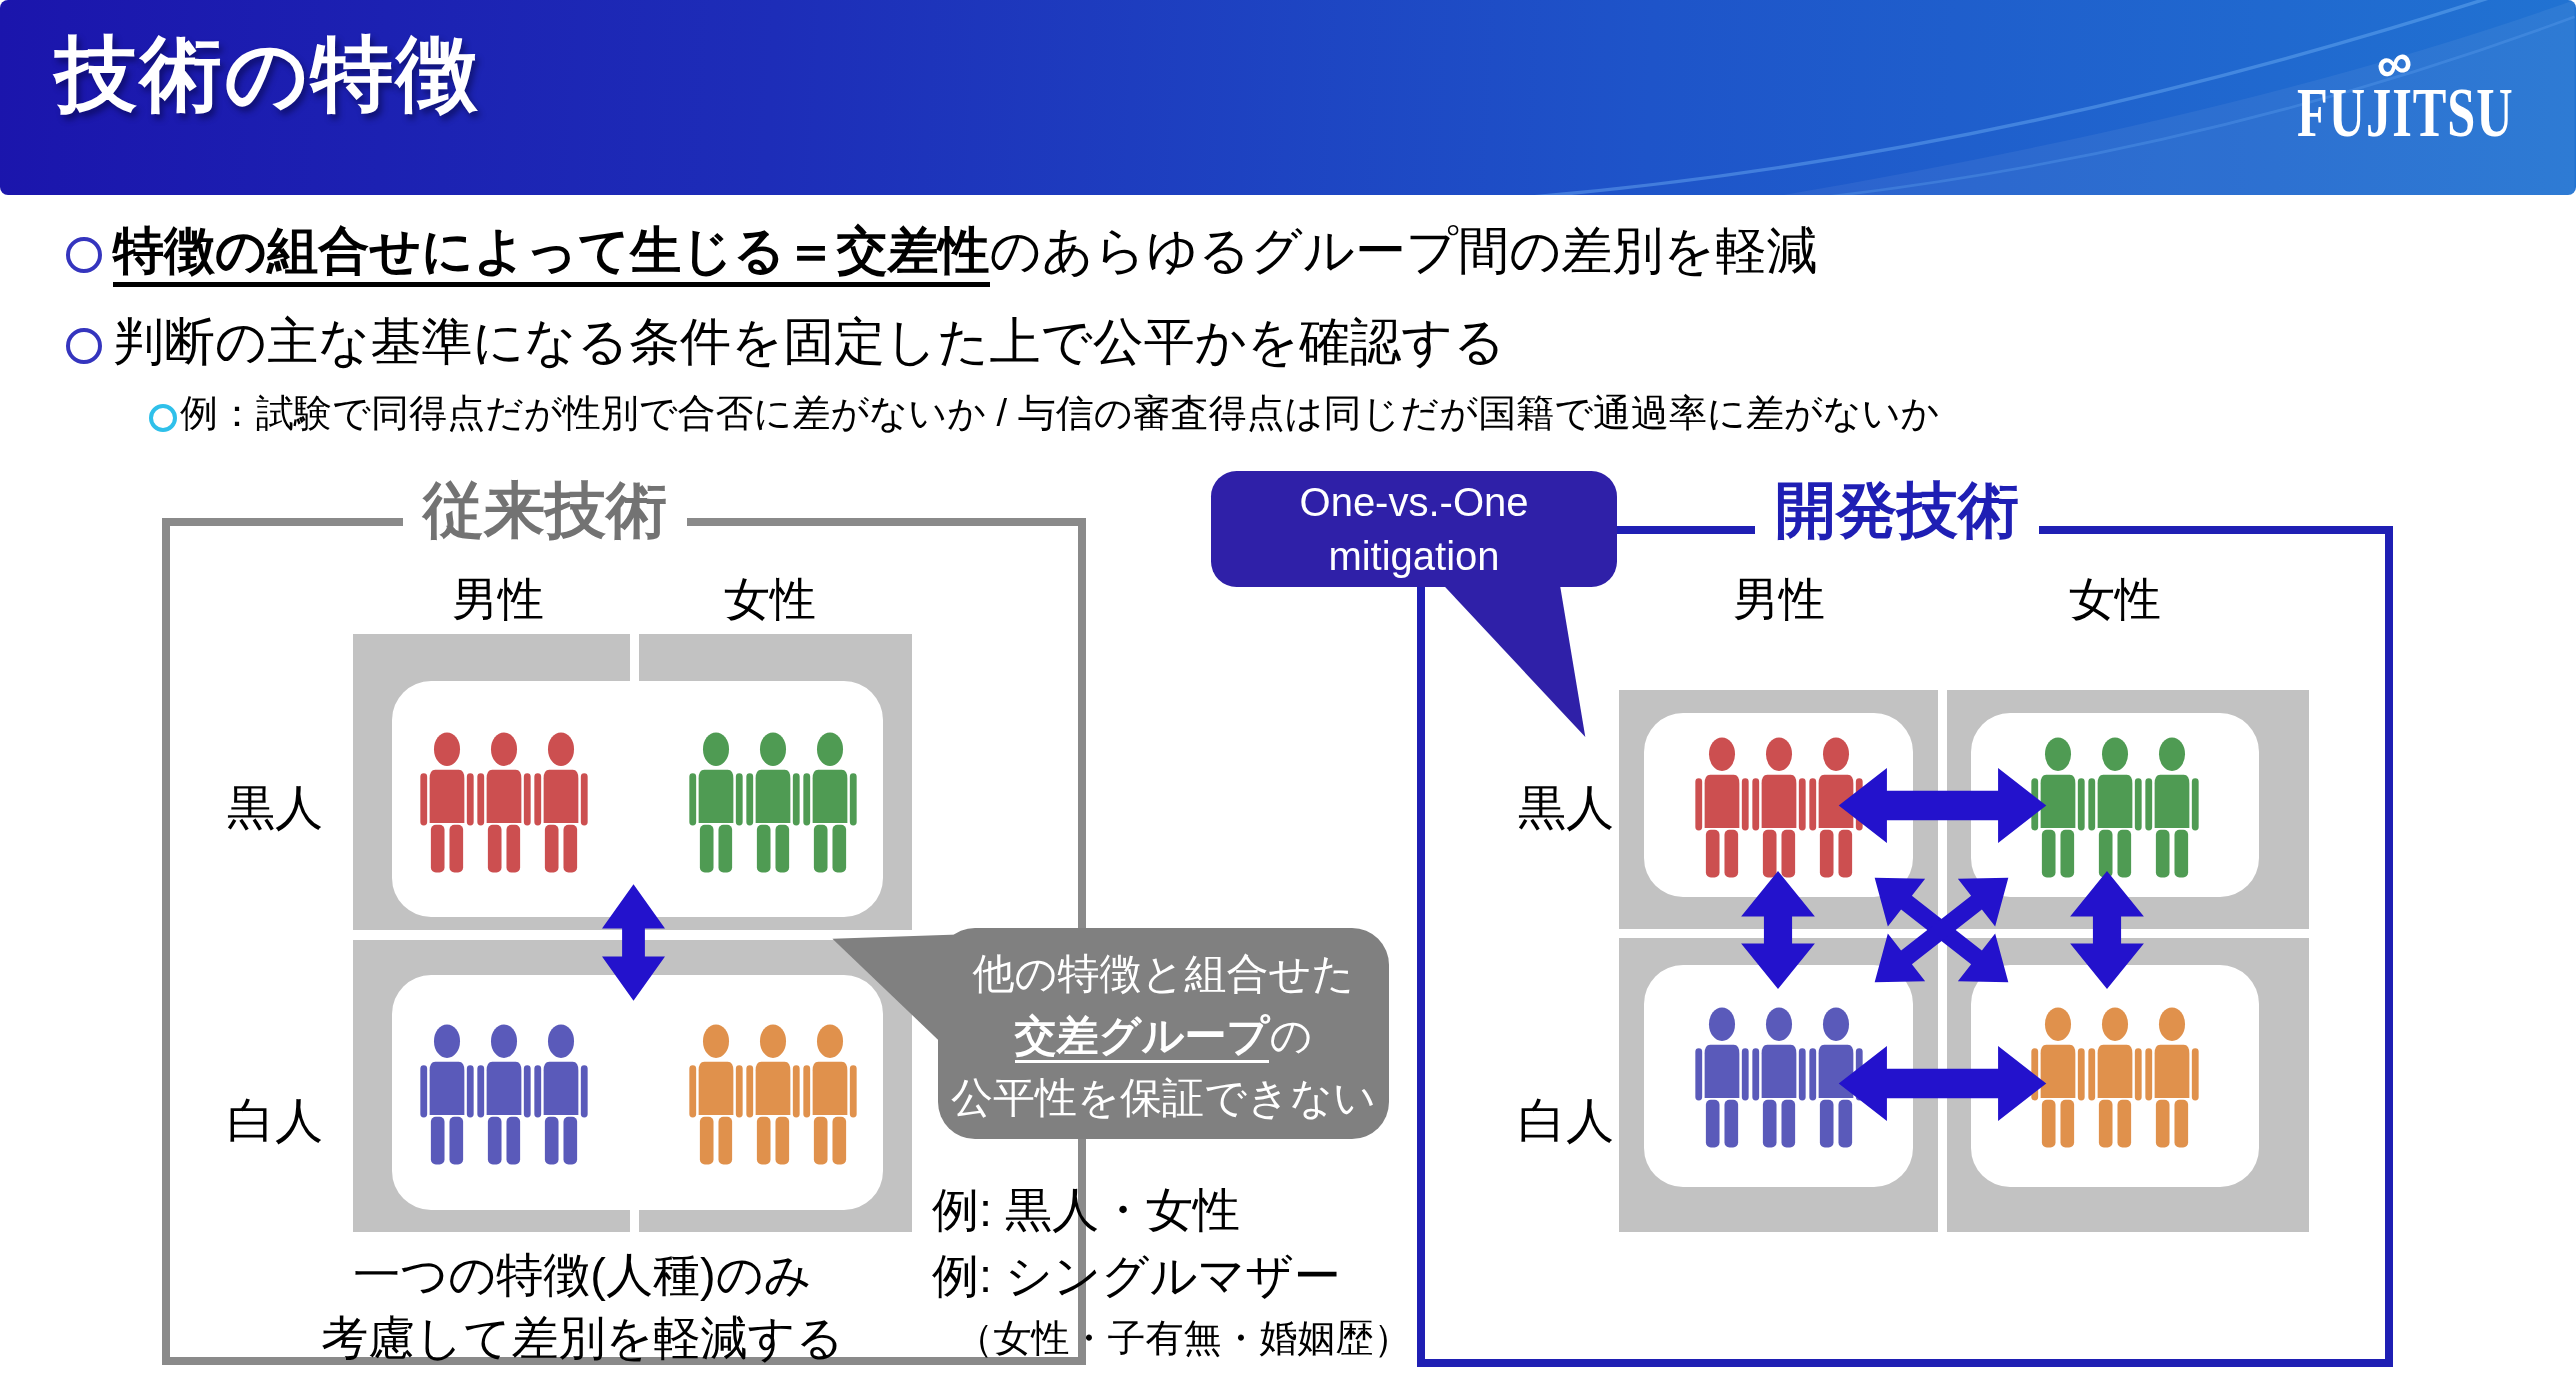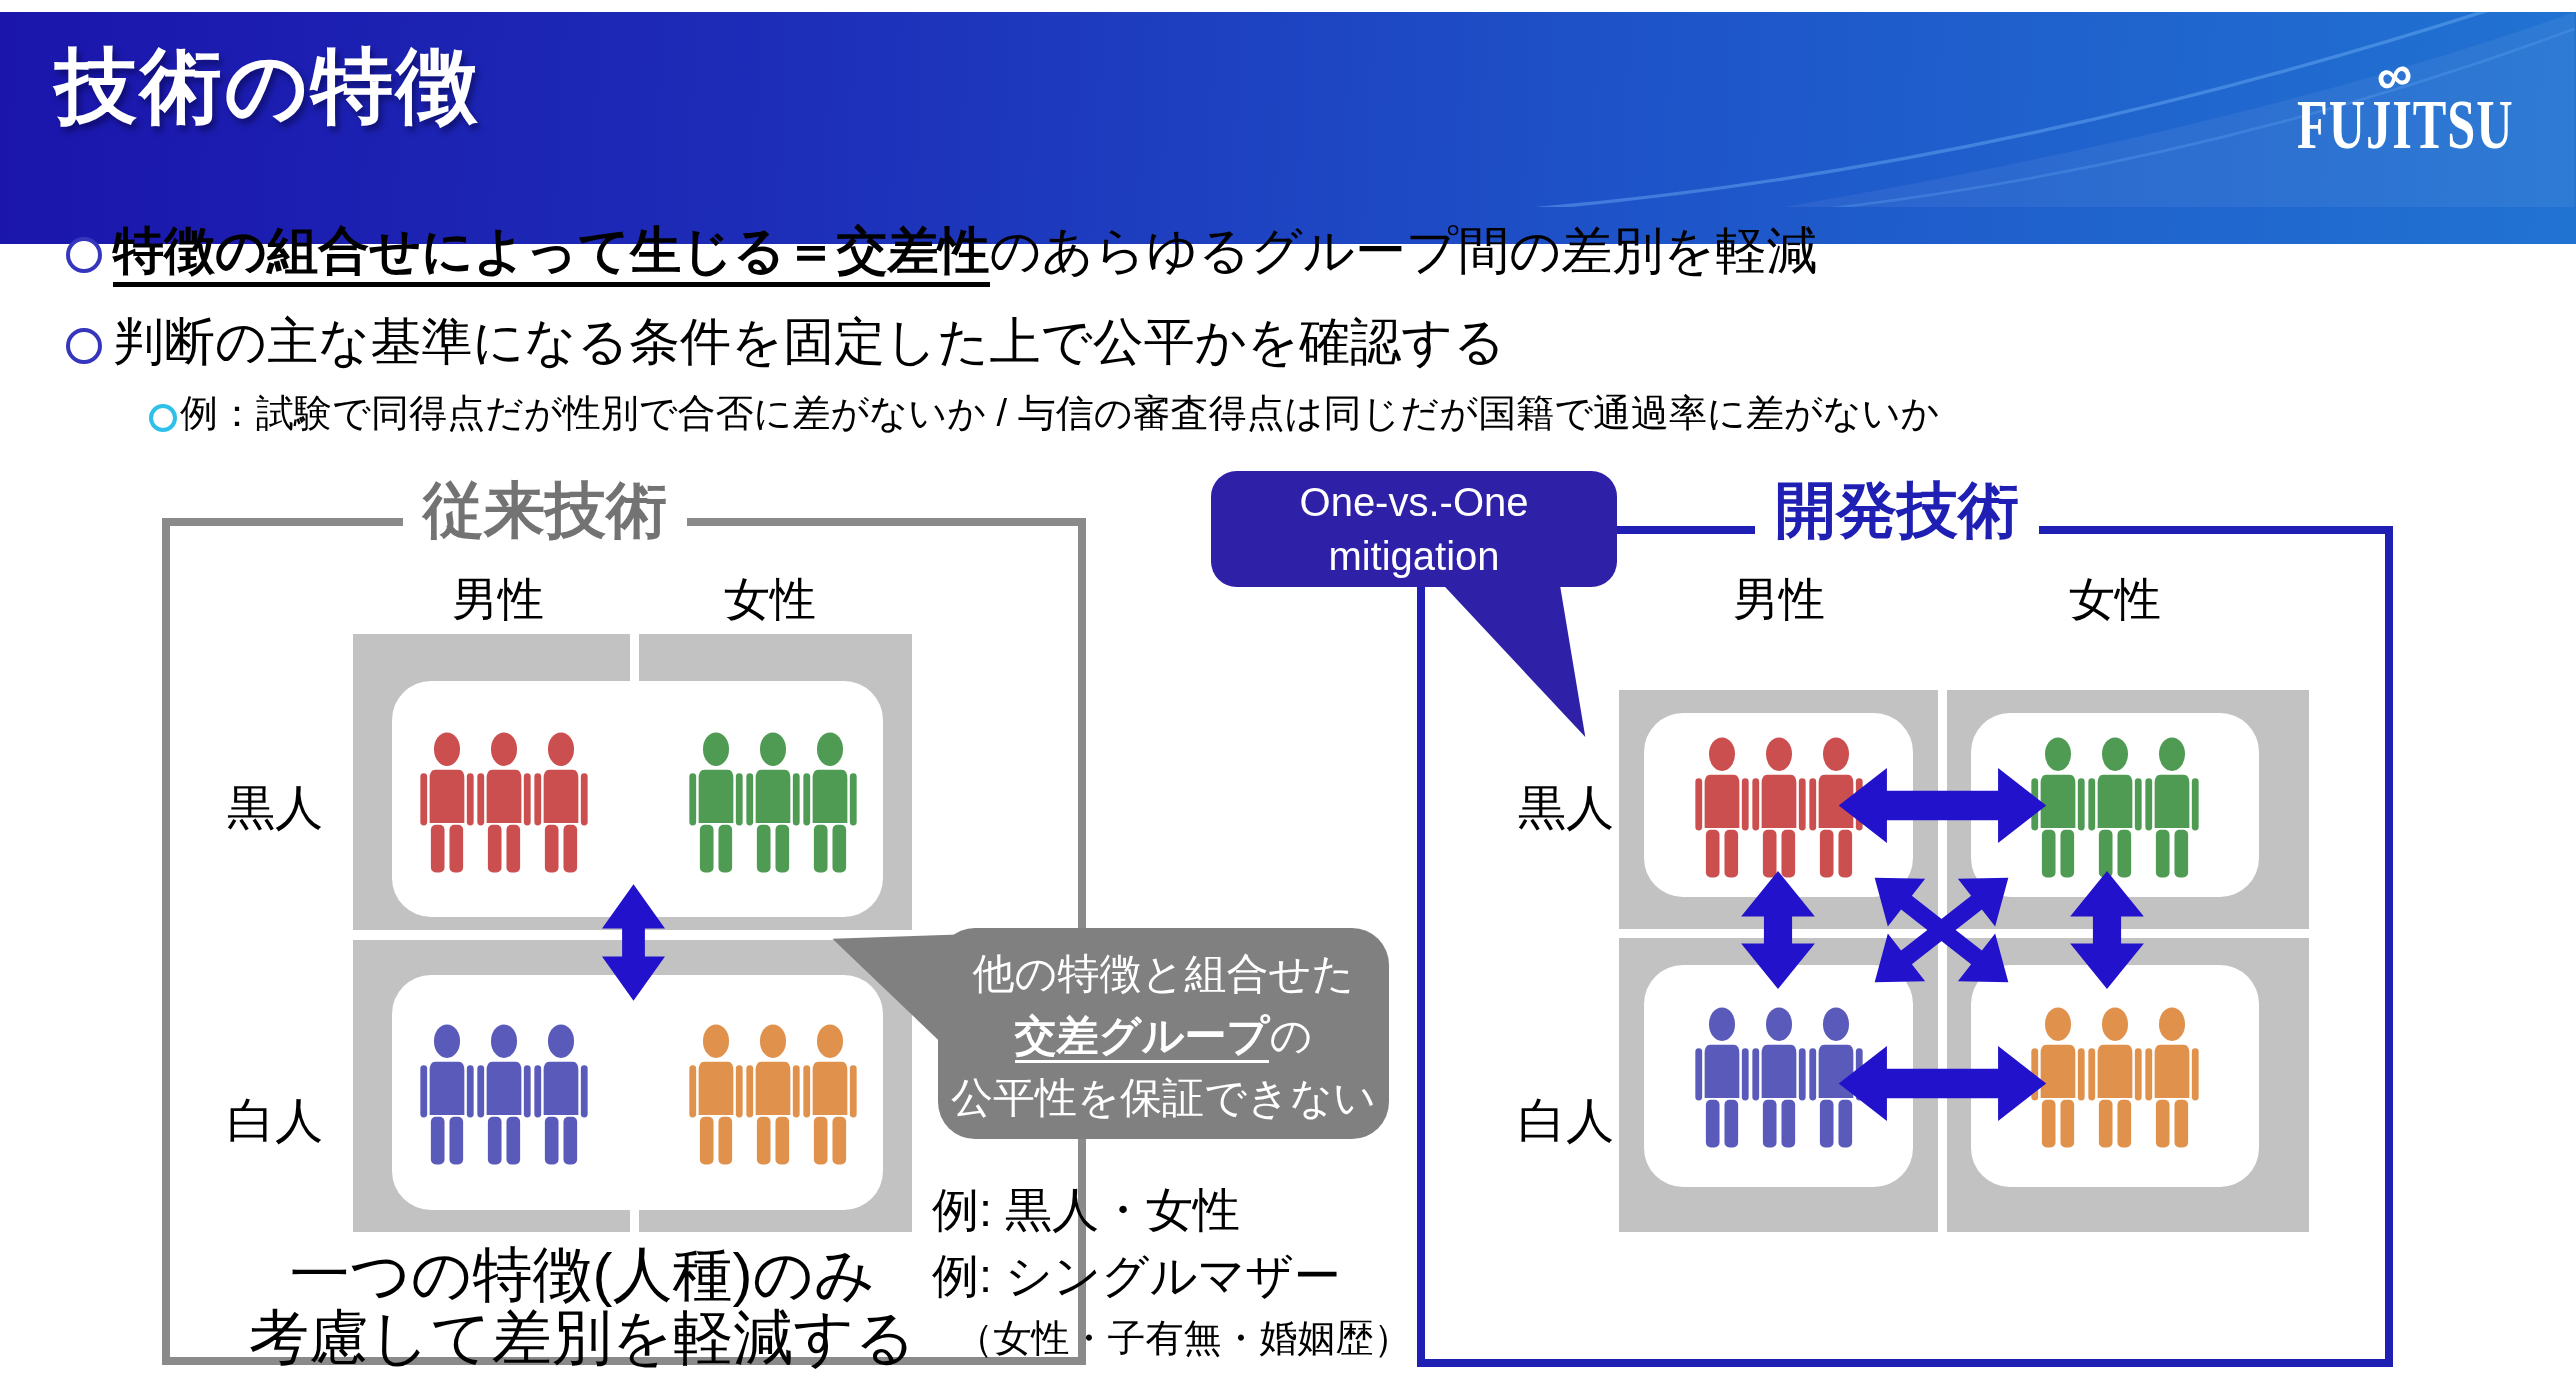--- a/index.html
+++ b/index.html
@@ -1,21 +1,21 @@
 <!DOCTYPE html>
 <html style="--header-from: #1b15ac; --header-to: #2173d2; --accent: #1f1fb4; --arrow: #2312cc; --bubble: #2f20a8; --grid: #c2c2c2; --frame-gray: #8a8a8a; --callout: #808080; --bullet-blue: #3535be; --bullet-cyan: #2fc0ea;font-size:10.8px"><head>
 <meta charset="utf-8">
 <style>
   html,body{margin:0;padding:0;background:#fff;}
   #canvas{position:relative;width:2576px;height:1377px;background:#fff;overflow:hidden;
           font-family:"Liberation Sans","DejaVu Sans",sans-serif;color:#000;}
 
   
-  #header{position:absolute;left:0;top:12px;width:2576px;height:232px;
-          background:linear-gradient(93deg,var(--header-from) 0%,#1d2db8 30%,#1e54c9 64%,var(--header-to) 100%);}
+  #header{position:absolute;left:0;top:0;width:2576px;height:195px;
+          background:linear-gradient(93deg,var(--header-from) 0%,#1d2db8 30%,#1e54c9 64%,var(--header-to) 100%);border-radius:8px;}
   #header-swoosh{position:absolute;left:0;top:0;}
   #page-title{position:absolute;left:55px;top:20px;font-size:82px;font-weight:bold;color:#fff;
               letter-spacing:2.7px;text-shadow:3.4px 4.7px 6.7px rgba(0,0,40,.45);}
   #logo{position:absolute;left:2297px;top:73px;width:242px;color:#fff;}
   #logo-text{font-family:"Liberation Serif","DejaVu Serif",serif;font-size:70px;font-weight:bold;
              display:inline-block;transform:scaleX(.72);transform-origin:left center;letter-spacing:1.3px;}
   #logo-mark{position:absolute;left:79px;top:-39px;font-size:50px;font-weight:bold;transform:rotate(-14deg);}
 
   
   .bullet-circle{position:absolute;border-radius:50%;background:#fff;}
@@ -88,21 +88,21 @@
   #callout .bold-ul{font-weight:bold;border-bottom:3.4px solid #fff;padding-bottom:1.3px;}
   #callout-tail{position:absolute;left:827px;top:932px;z-index:4;}
   #callout-tail polygon{fill:var(--callout);}
   #ovo-bubble{position:absolute;left:1196px;top:471px;width:406px;height:116px;border-radius:25.6px;
               background:var(--bubble);color:#fff;text-align:center;font-size:40px;line-height:54px;
               padding-top:4px;box-sizing:border-box;z-index:6;margin-left:15px;}
   #ovo-tail{position:absolute;left:1432px;top:578px;z-index:5;}
   #ovo-tail polygon{fill:var(--bubble);}
 
   
-  .caption{position:absolute;text-align:center;font-size:60px;line-height:63px;white-space:nowrap;}
+  .caption{position:absolute;text-align:center;font-size:47px;line-height:63px;white-space:nowrap;}
   #conv-caption{left:202px;top:1243px;width:761px;}
   #dev-caption{left:1508px;top:1243px;width:848px;}
   #examples{position:absolute;left:932px;top:1177px;font-size:47px;line-height:66px;white-space:nowrap;}
   #examples .small{font-size:38px;padding-left:23.6px;line-height:58px;}
 </style>
 </head>
 <body>
 
 <div id="canvas">
 

